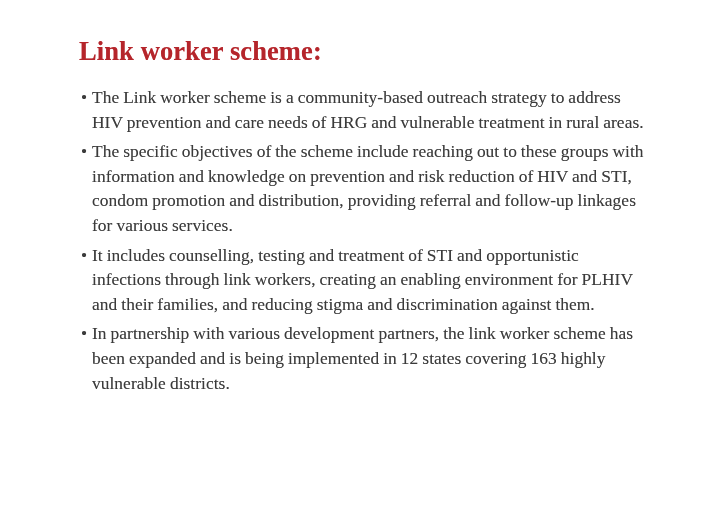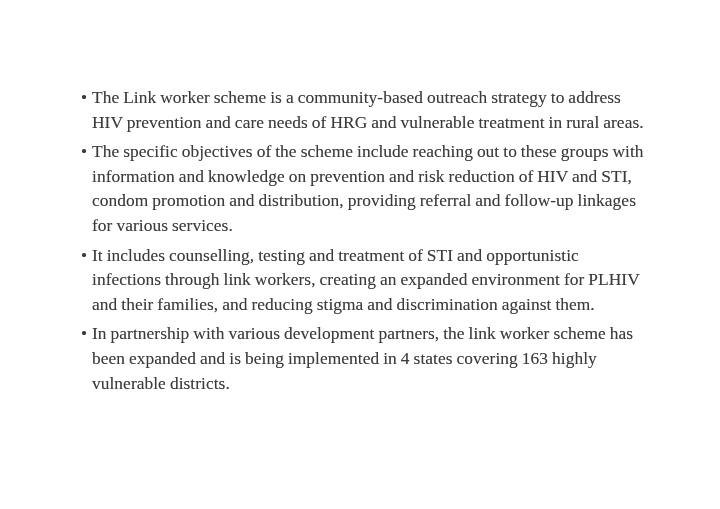--- a/index.html
+++ b/index.html
@@ -65,37 +65,38 @@
   }
   .bullet-text {
     display: block;
   }
 </style>
 </head>
 <body>
 
 <div class="slide">
 
+  <div class="slide-title">Link worker scheme:</div>
 
   <div class="body-block">
 
     <div class="bullet-item">
       <span class="bullet-marker">•</span>
       <span class="bullet-text">The Link worker scheme is a community-based outreach strategy to address HIV prevention and care needs of HRG and vulnerable treatment in rural areas.</span>
     </div>
 
     <div class="bullet-item">
       <span class="bullet-marker">•</span>
       <span class="bullet-text">The specific objectives of the scheme include reaching out to these groups with information and knowledge on prevention and risk reduction of HIV and STI, condom promotion and distribution, providing referral and follow-up linkages for various services.</span>
     </div>
 
     <div class="bullet-item">
       <span class="bullet-marker">•</span>
-      <span class="bullet-text">It includes counselling, testing and treatment of STI and opportunistic infections through link workers, creating an expanded environment for PLHIV and their families, and reducing stigma and discrimination against them.</span>
+      <span class="bullet-text">It includes counselling, testing and treatment of STI and opportunistic infections through link workers, creating an enabling environment for PLHIV and their families, and reducing stigma and discrimination against them.</span>
     </div>
 
     <div class="bullet-item">
       <span class="bullet-marker">•</span>
-      <span class="bullet-text">In partnership with various development partners, the link worker scheme has been expanded and is being implemented in 4 states covering 163 highly vulnerable districts.</span>
+      <span class="bullet-text">In partnership with various development partners, the link worker scheme has been expanded and is being implemented in 12 states covering 163 highly vulnerable districts.</span>
     </div>
 
   </div>
 </div>
 
 </body></html>

